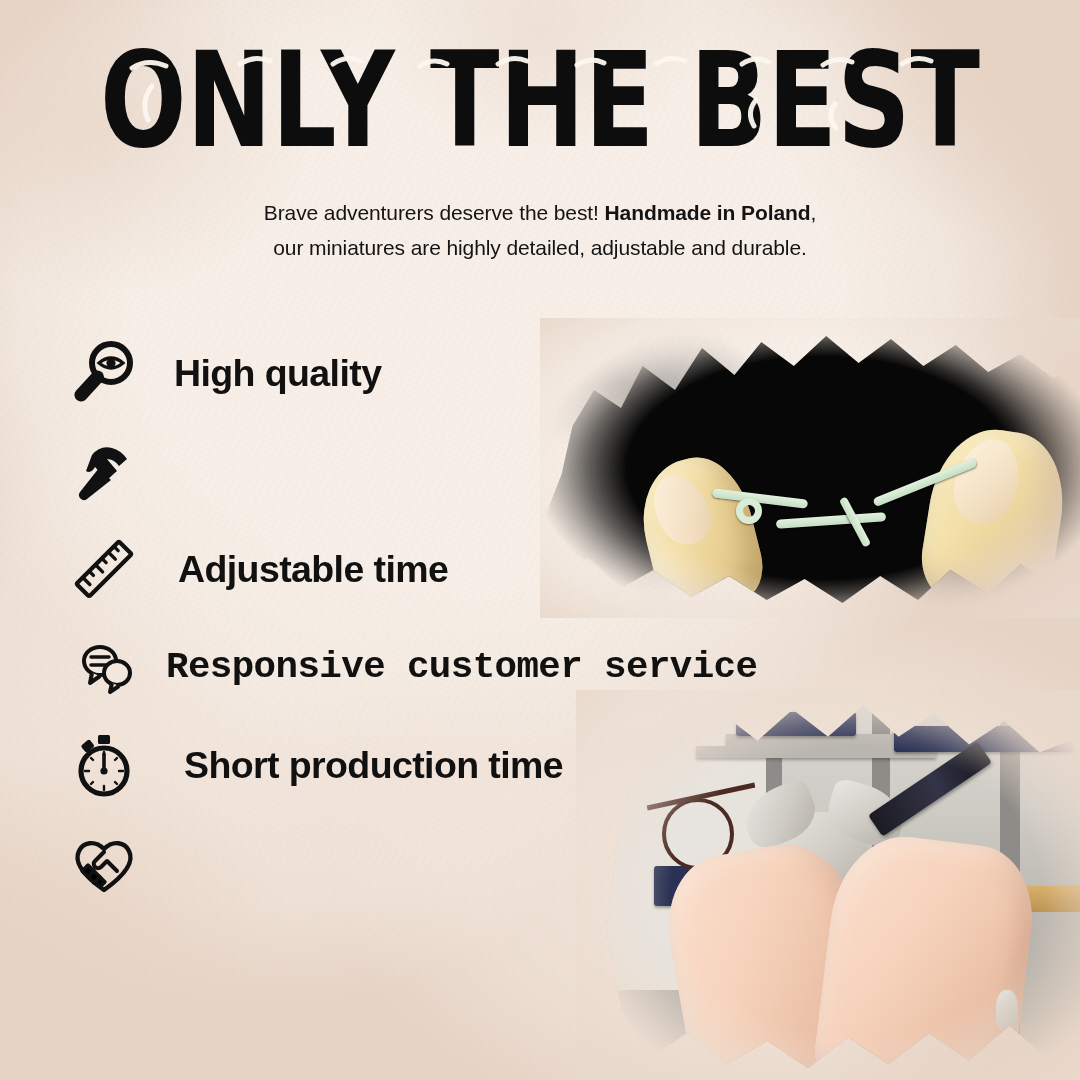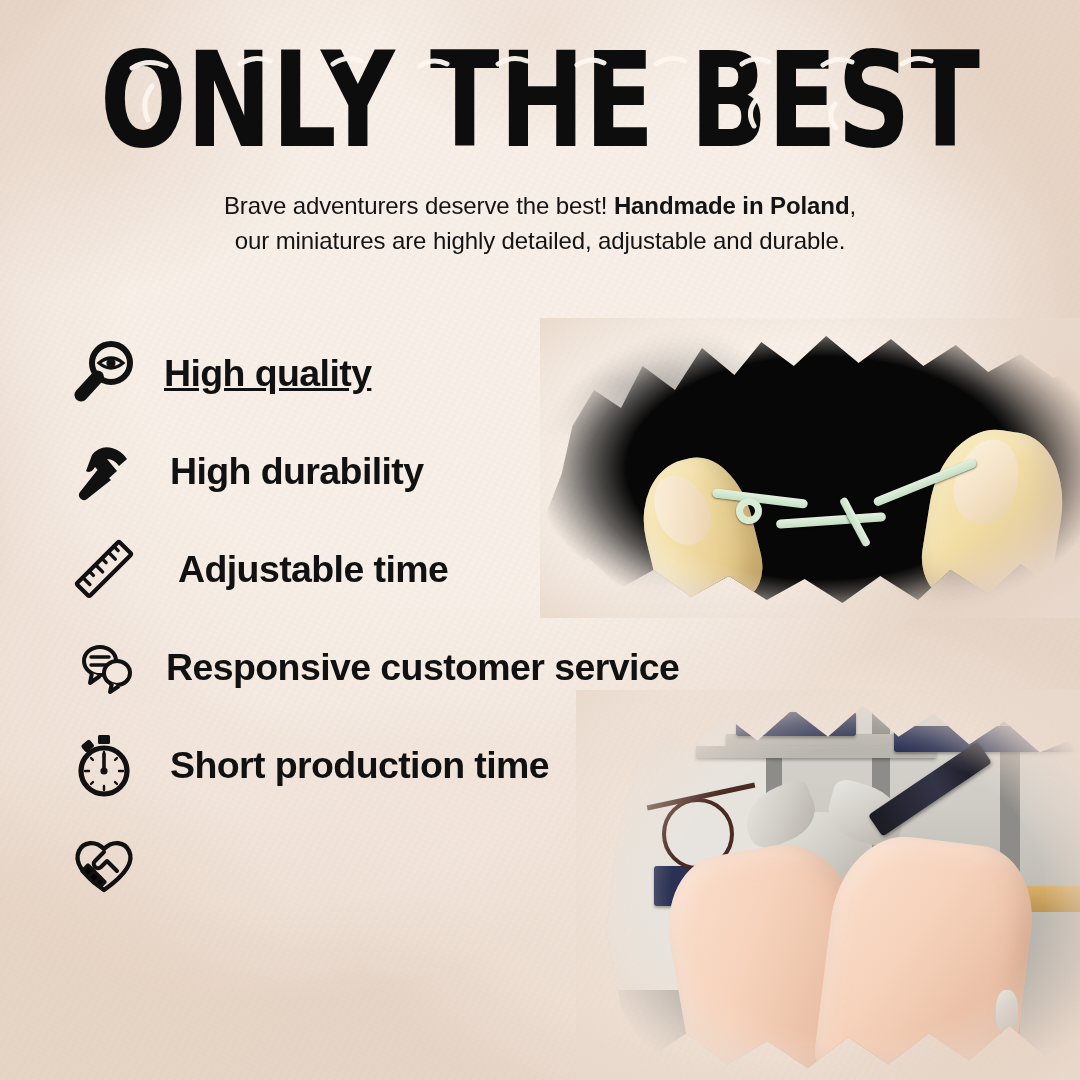--- a/index.html
+++ b/index.html
@@ -44,24 +44,24 @@
 
   
   #headline{
     position:absolute; left:0; top:34px; width:1080px; height:140px;
     text-align:center;
   }
   #headline svg{ display:block; margin:0 auto; }
 
   
   #subtitle{
-    position:absolute; left:60px; top:188px; width:960px;
+    position:absolute; left:60px; top:195px; width:960px;
     text-align:center;
     color:#141414;
-    font-size:24px;
+    font-size:21px;
     line-height:35px;
     letter-spacing:-.1px;
   }
   #subtitle .b{ font-weight:bold; }
 
   
   #features{
     position:absolute; left:66px; top:324px; width:780px;
   }
   .frow{
@@ -78,25 +78,25 @@
   }
   .ficon svg{ display:block; }
   .flabel{
     color:#111111;
     font-weight:bold;
     font-size:37.5px;
     letter-spacing:-.6px;
     white-space:nowrap;
   }
   
-  .frow.r1 .flabel{ margin-left:4px;text-decoration:underline; }
+  .frow.r1 .flabel{ margin-left:14px; }
   .frow.r2 .flabel{ margin-left:10px; }
   .frow.r3 .flabel{ margin-left:18px; }
-  .frow.r4 .flabel{ margin-left:6px; }
-  .frow.r5 .flabel{ margin-left:10px; }
+  .frow.r4 .flabel{ margin-left:6px;font-family:Liberation Mono, monospace; }
+  .frow.r5 .flabel{ margin-left:24px; }
   .frow.r6 .flabel{ margin-left:8px; }
 
   
   .photo{ position:absolute; overflow:hidden; }
 
   
   #photo-top{
     left:540px; top:318px; width:540px; height:300px;
   }
   .tornmask-top{
@@ -276,21 +276,20 @@
       <span class="flabel">High quality</span>
     </div>
 
     <div class="frow r2">
       <span class="ficon">
         <svg width="72" height="72" viewBox="0 0 72 72">
           <path d="M24 20 q8 -10 20 -7 q10 3 15 11 l-8 7 q-5 -7 -12 -7 l10 12 l-10 9 l-12 -13 q-4 7 -9 4 z" fill="#111"></path>
           <path d="M31 33 L12 57 a5 5 0 0 0 7 7 L43 45 z" fill="#111"></path>
         </svg>
       </span>
-      <span class="flabel">High durability</span>
     </div>
 
     <div class="frow r3">
       <span class="ficon">
         <svg width="72" height="72" viewBox="0 0 72 72">
           <g transform="rotate(-45 36 36)">
             <rect x="6" y="27" width="60" height="18" fill="none" stroke="#111" stroke-width="4.2" rx="1.5"></rect>
             <g stroke="#111" stroke-width="3.4" stroke-linecap="round">
               <path d="M15 27 L15 37"></path>
               <path d="M24 27 L24 33"></path>

